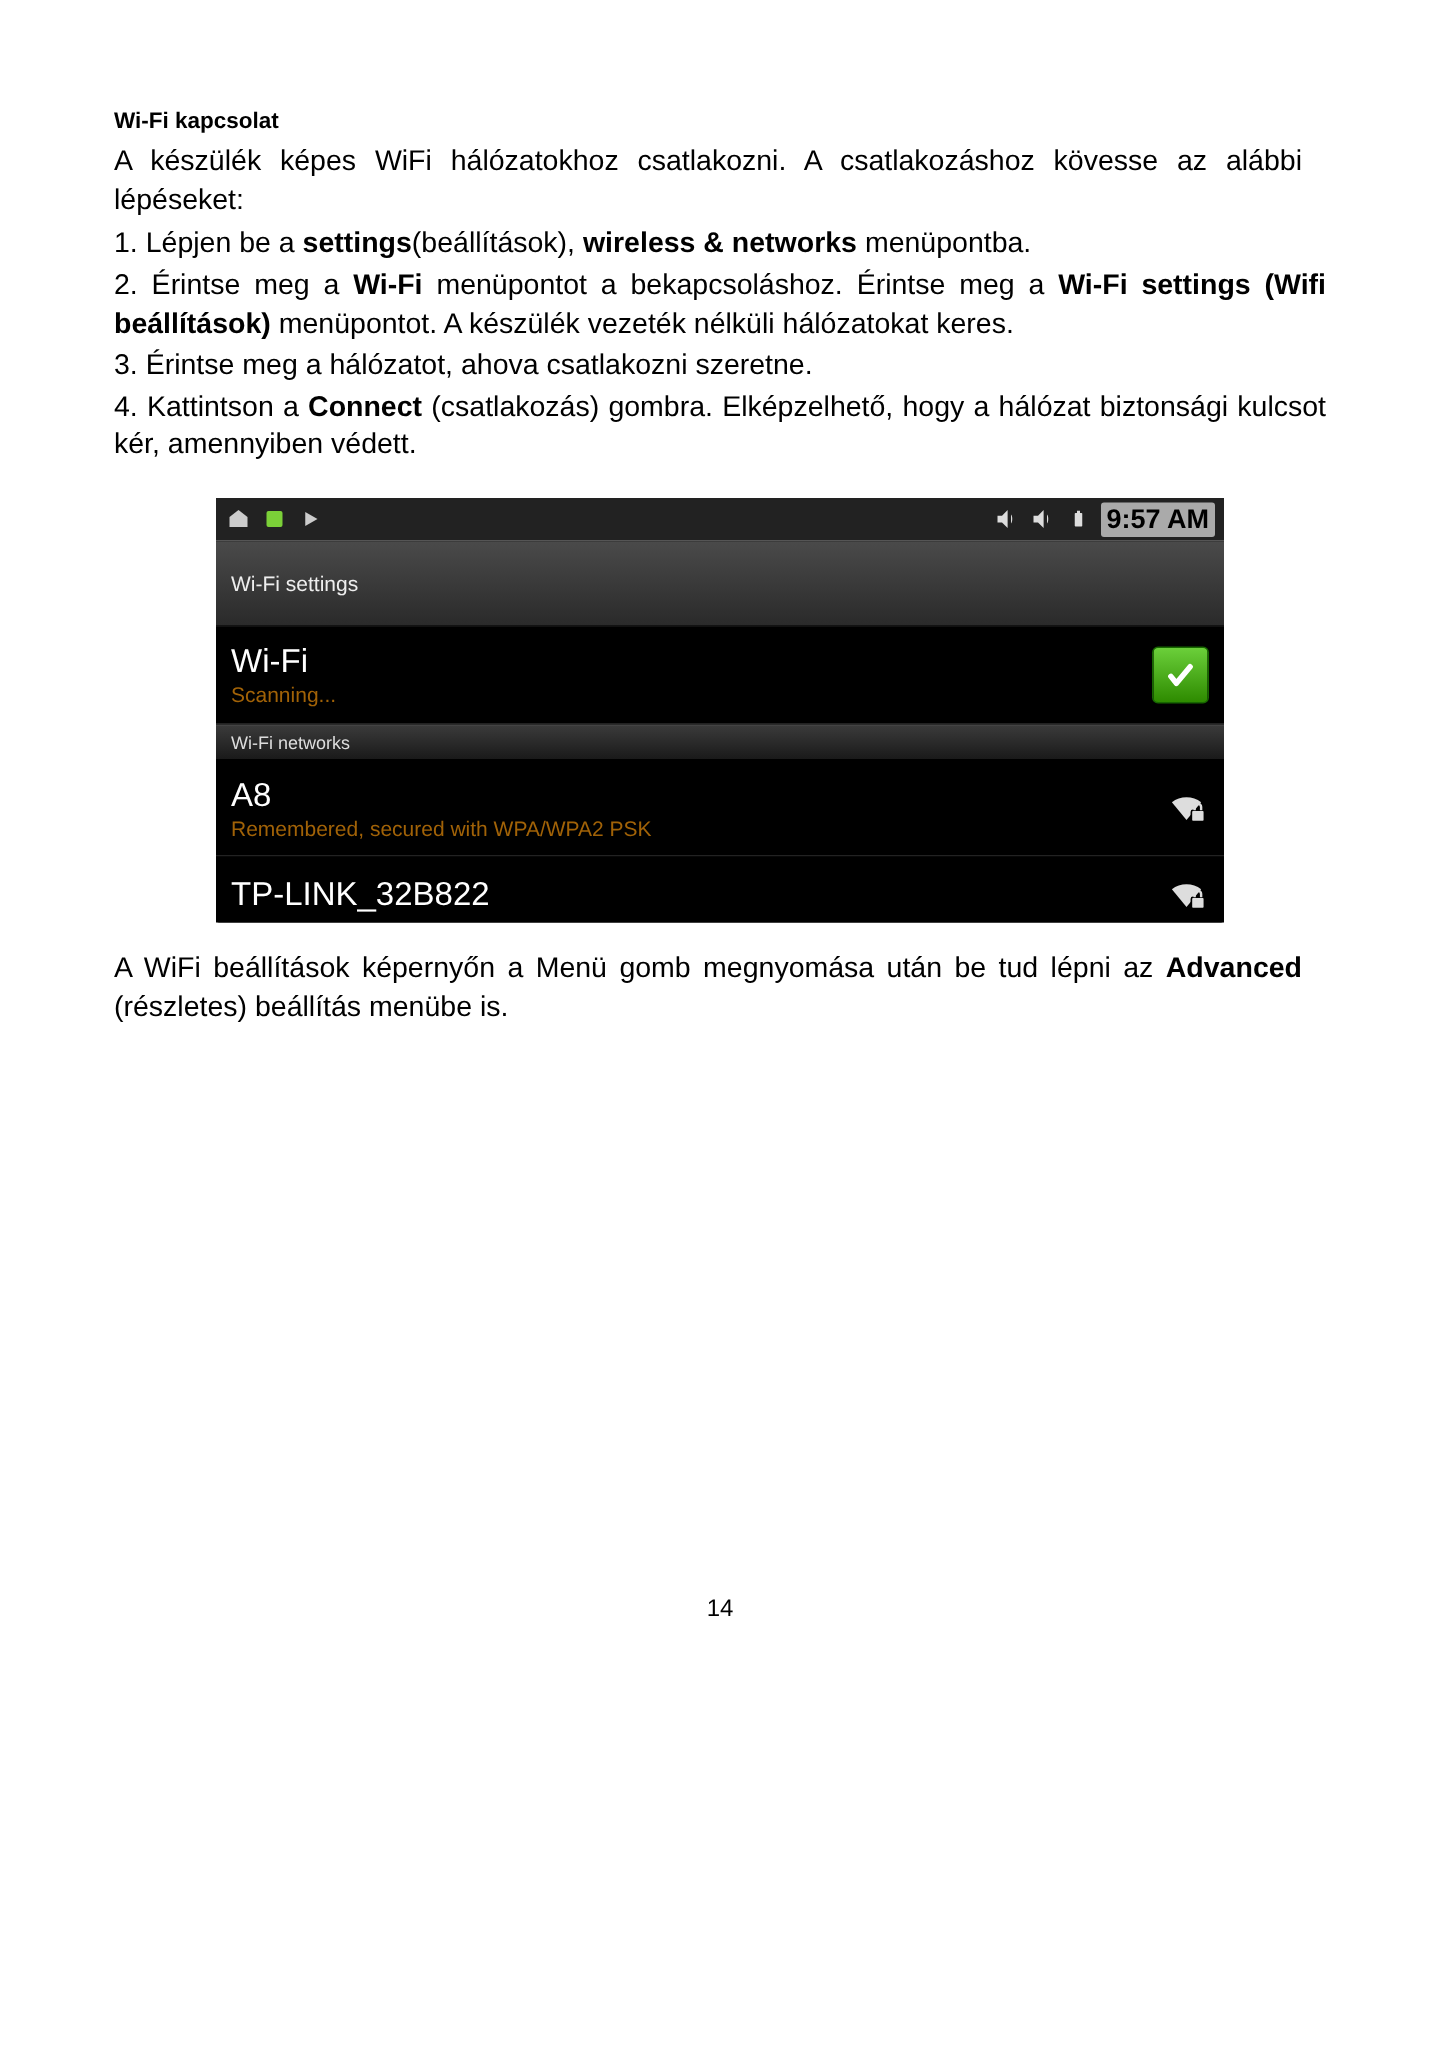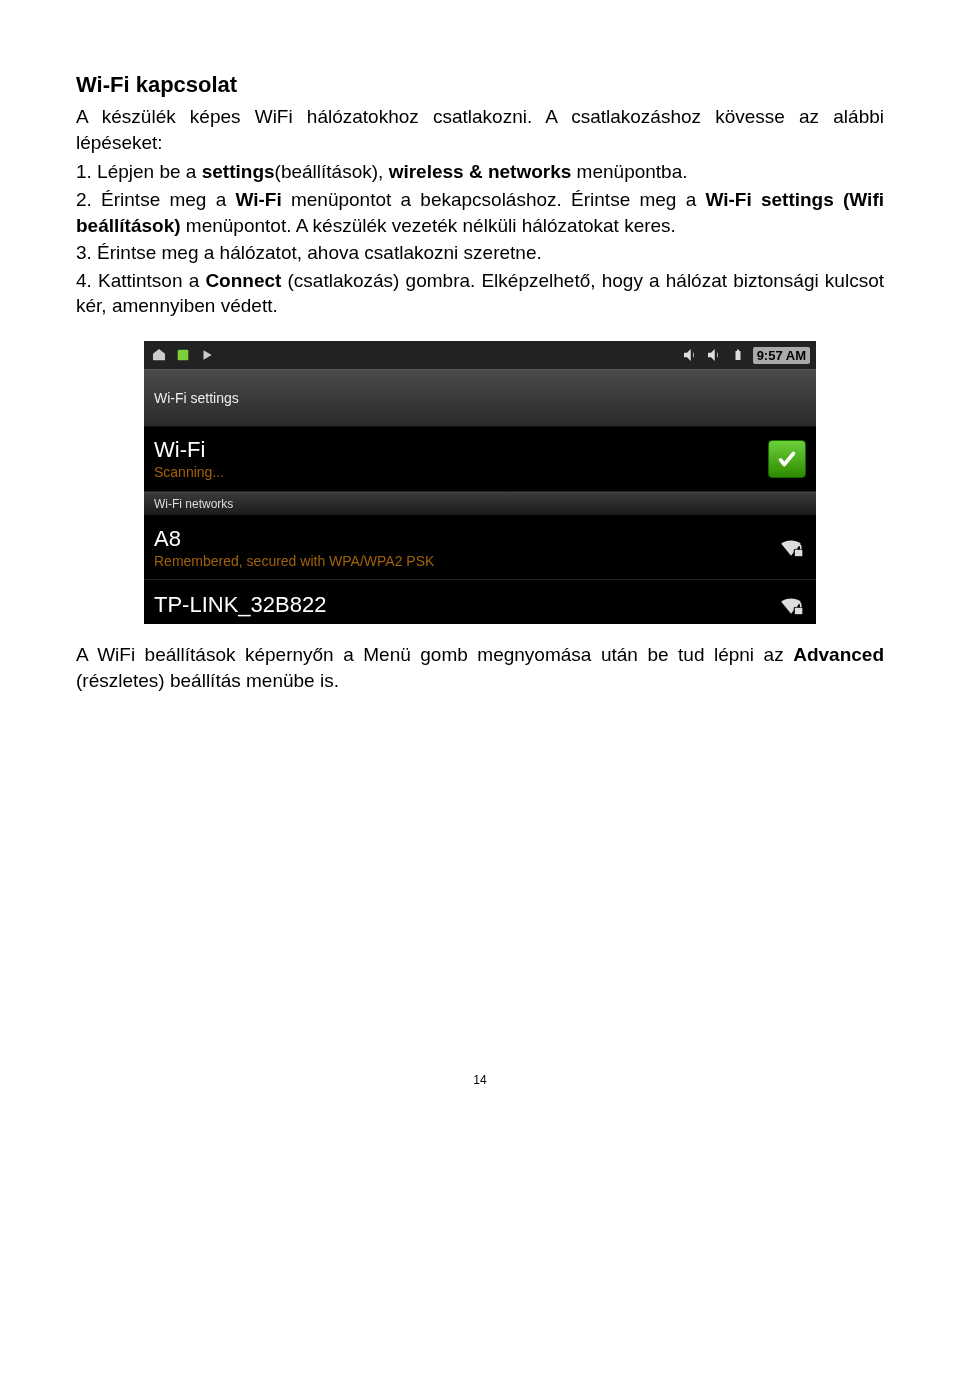--- a/index.html
+++ b/index.html
@@ -6,28 +6,28 @@
     margin: 0;
     background: #fff;
     font-family: Arial, Helvetica, sans-serif;
     color: #000;
     width: 960px;
   }
   .page {
     padding: 72px 76px 40px 76px;
   }
   .heading {
-    font-size: 22px;
+    font-size: 15px;
     font-weight: bold;
     margin: 0 0 6px 0;
   }
   .para {
     font-size: 19px;
     line-height: 1.35;
-    margin: 0 0 4px 0;
+    margin: 0 16px 4px 0;
     text-align: justify;
   }
   .para.step {
     margin: 0 0 2px 0;
   }
   .screenshot-wrap {
     display: flex;
     justify-content: center;
     margin: 22px 0 18px 0;
   }
@@ -55,21 +55,21 @@
   .st-icon {
     width: 18px;
     height: 18px;
     display: inline-flex;
     align-items: center;
     justify-content: center;
   }
   .status-time {
     background: #aaa;
     color: #000;
-    font-size: 13px;
+    font-size: 18px;
     font-weight: bold;
     padding: 1px 4px;
     border-radius: 2px;
   }
   .sub-titlebar {
     background: linear-gradient(#4a4a4a, #2a2a2a);
     padding: 20px 10px;
     font-size: 14px;
     color: #eee;
     border-top: 1px solid #555;
@@ -128,21 +128,21 @@
   .wifi-signal {
     width: 30px;
     height: 30px;
     display: flex;
     align-items: center;
     justify-content: center;
     flex-shrink: 0;
   }
   .footer-num {
     text-align: center;
-    font-size: 12px;
+    font-size: 16px;
     margin-top: 380px;
     color: #000;
   }
 </style>
 </head>
 <body>
 
 <div class="page">
 
   <p class="heading">Wi-Fi kapcsolat</p>

